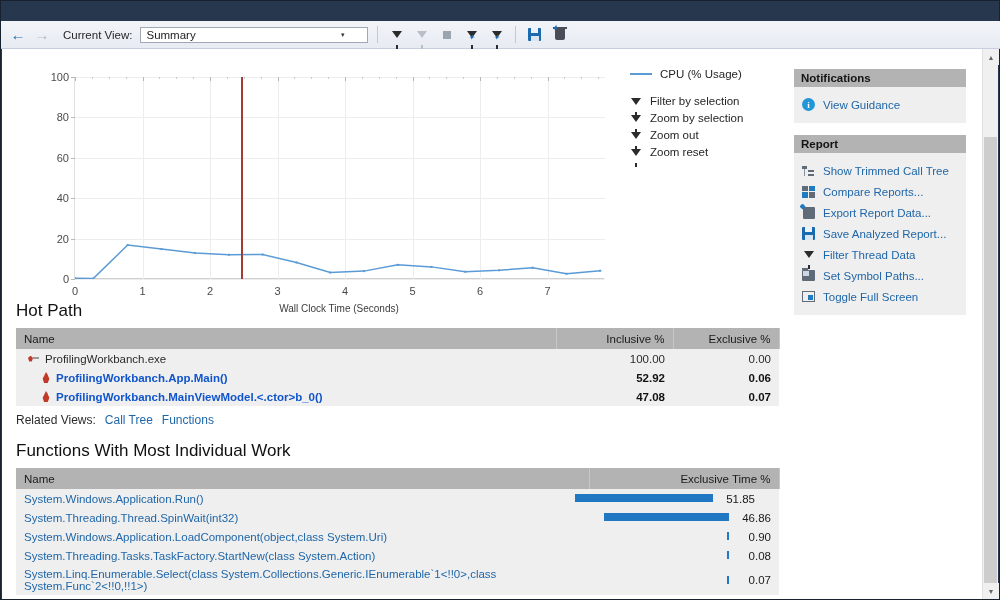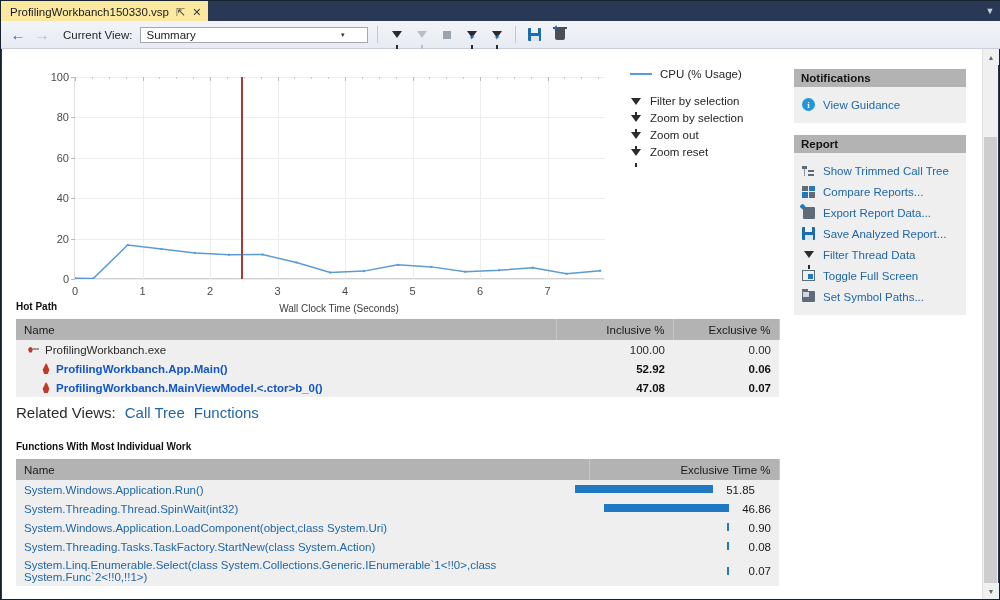--- a/index.html
+++ b/index.html
@@ -303,21 +303,21 @@
     content: ""; position: absolute; left: 1px; top: 1px;
     width: 6px; height: 5px; background: #cfd8e2;
   }
 
   
   .section {
     position: absolute; left: 14px;
     width: 763px;
   }
   .section-title {
-    font-size: 10px; font-weight: bold; color: #111;
+    font-size: 17px; font-weight: normal; color: #111;
     margin-bottom: 7px;
   }
   table.grid {
     width: 763px; border-collapse: collapse;
     table-layout: fixed;
   }
   table.grid th {
     background: #b3b3b3;
     color: #1a1a1a;
     font-size: 11.5px; font-weight: normal;
@@ -353,49 +353,40 @@
     width: 5px; height: 6px; background: #c0392b;
     clip-path: polygon(50% 0, 100% 40%, 75% 100%, 25% 100%, 0 40%);
   }
   .exe-ic::after {
     content: ""; position: absolute; left: 5px; top: 3px;
     width: 6px; height: 2px; background: #9a9a9a;
   }
   .indent1 { padding-left: 18px; align-items: center; }
   .related {
     margin-top: 7px;
-    font-size: 15px; color: #2b2b2b;
+    font-size: 12px; color: #2b2b2b;
     display: flex; align-items: center; gap: 9px;
   }
   .related a { color: #1f66a8; text-decoration: none; cursor: pointer; }
 
   
   .fn-name { color: #1f66a8; cursor: pointer; }
   .barcell {
     position: relative; height: 19px;
   }
   .bar {
     position: absolute; right: 0; top: 5px;
     height: 8px; background: #1f78c1;
   }
 </style>
 </head>
 <body>
 
 <div id="app">
 
-  <div class="tabstrip">
-    <div class="doc-tab">
-      <span class="tab-title">ProfilingWorkbanch150330.vsp</span>
-      <span class="pin-icon">⇱</span>
-      <span class="close-icon">✕</span>
-    </div>
-    <div class="tabstrip-spacer"></div>
-    <div class="tabstrip-chevron">▼</div>
-  </div>
 
   <div class="toolbar">
     <span class="nav-arrow nav-back">←</span>
     <span class="nav-arrow nav-fwd">→</span>
     <span class="cv-label">Current View:</span>
     <div class="cv-select">
       <span class="val">Summary</span>
       <span class="arrow">▾</span>
     </div>
     <div class="tb-sep"></div>
@@ -608,29 +599,29 @@
               <span>Save Analyzed Report...</span>
             </div>
             <div class="panel-item">
               <span class="ic">
                 <span class="funnel"></span>
               </span>
               <span>Filter Thread Data</span>
             </div>
             <div class="panel-item">
               <span class="ic">
+                <span class="folder-ic"></span>
+              </span>
+              <span>Set Symbol Paths...</span>
+            </div>
+            <div class="panel-item">
+              <span class="ic">
                 <span class="monitor-ic"></span>
               </span>
               <span>Toggle Full Screen</span>
-            </div>
-            <div class="panel-item">
-              <span class="ic">
-                <span class="folder-ic"></span>
-              </span>
-              <span>Set Symbol Paths...</span>
             </div>
           </div>
       </div>
     </div>
 
     <div class="section" style="top:252px;">
       <div class="section-title">Hot Path</div>
       <table class="grid">
         <colgroup>
             <col style="width:540px">

